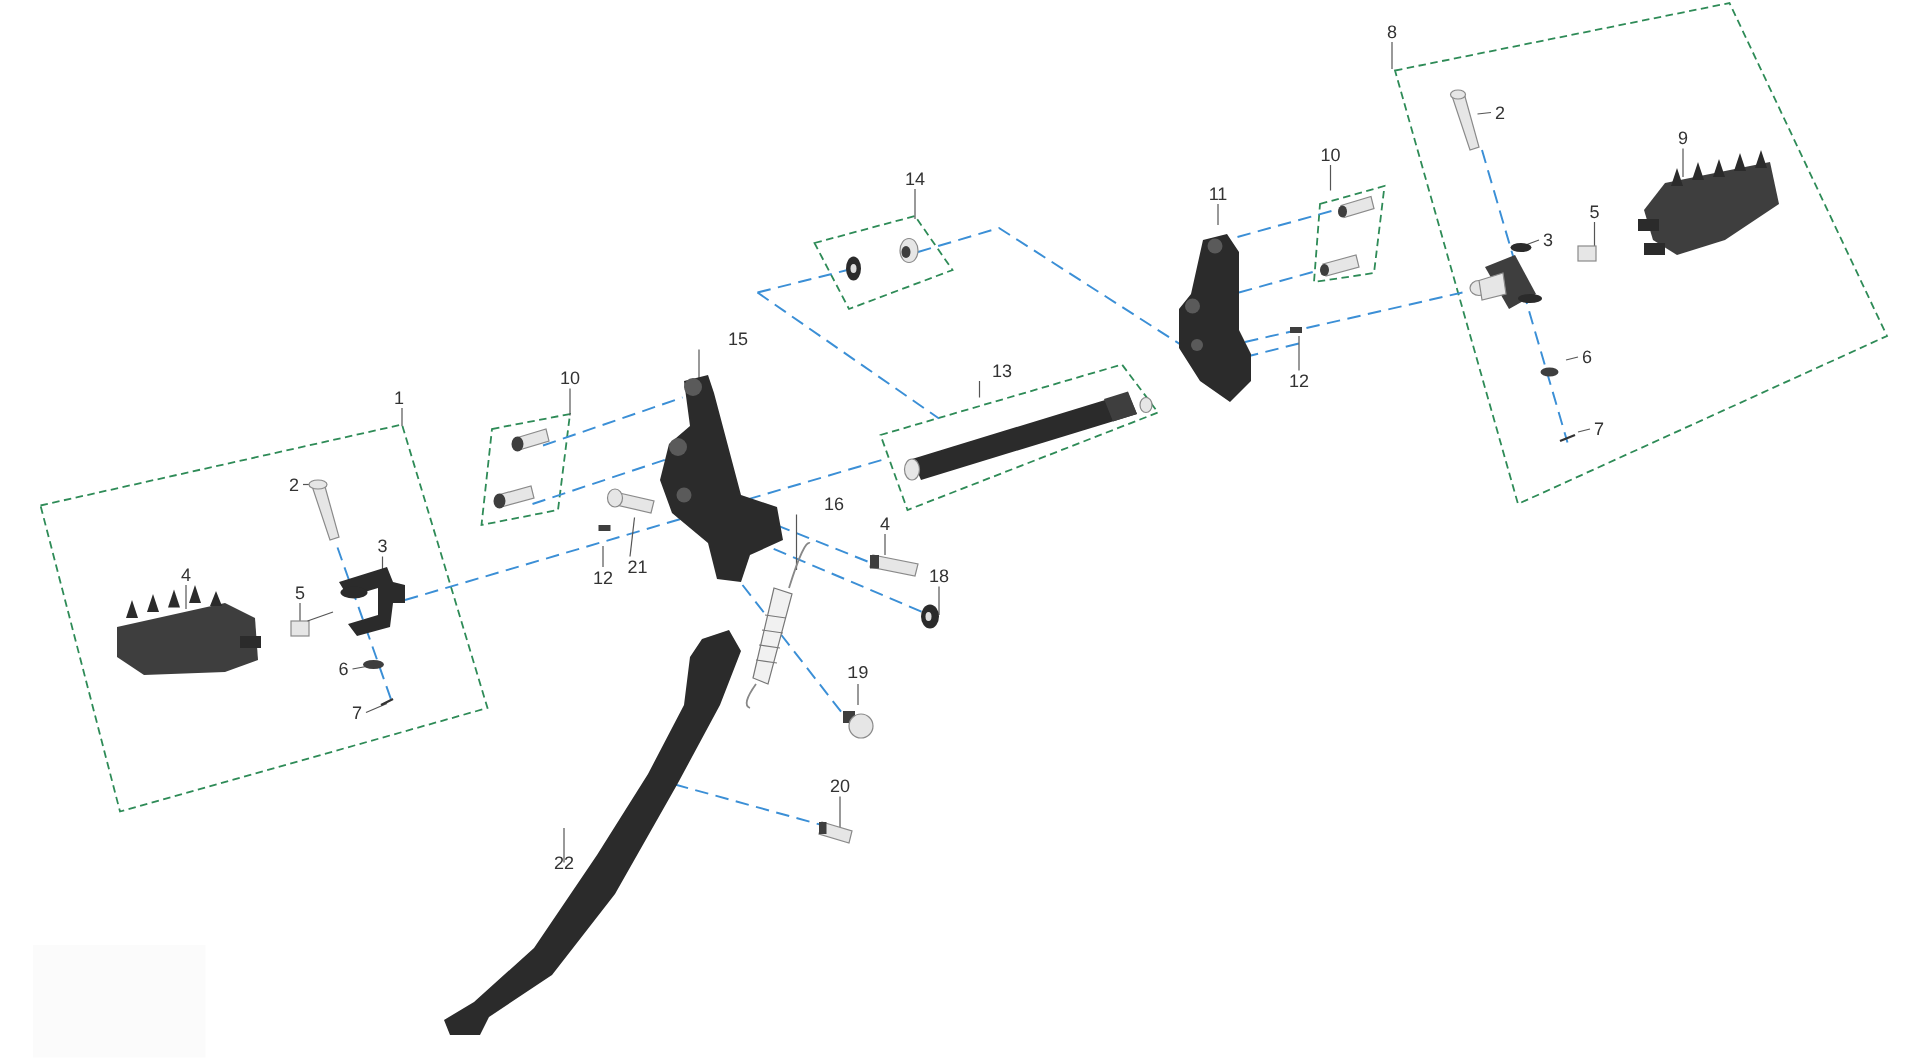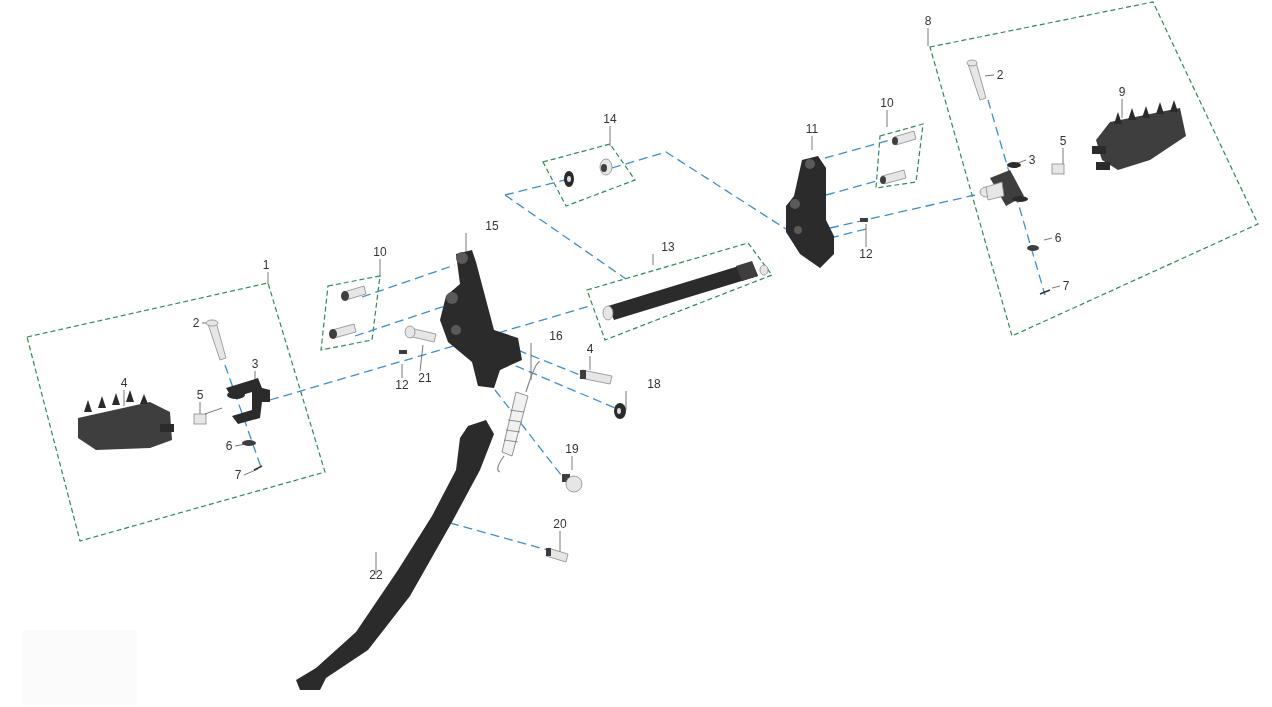--- a/index.html
+++ b/index.html
@@ -240,20 +240,20 @@
   <div class="callout" style="left:380px;top:252px;">10</div>
   <div class="callout" style="left:887px;top:103px;">10</div>
   <div class="callout" style="left:812px;top:129px;text-align:right;">11</div>
   <div class="callout" style="left:402px;top:385px;">12</div>
   <div class="callout" style="left:866px;top:254px;">12</div>
   <div class="callout" style="left:652px;top:247px;margin-left:16px;">13</div>
   <div class="callout" style="left:610px;top:119px;">14</div>
   <div class="callout" style="left:492px;top:226px;">15</div>
   <div class="callout" style="left:556px;top:336px;">16</div>
   <div class="callout" style="left:590px;top:349px;">4</div>
-  <div class="callout" style="left:654px;top:384px;">18</div>
-  <div class="callout" style="left:572px;top:449px;">19</div>
+  <div class="callout" style="left:626px;top:384px;">18</div>
+  <div class="callout" style="left:572px;top:449px;font-family:Liberation Mono, monospace;">19</div>
   <div class="callout" style="left:560px;top:524px;">20</div>
   <div class="callout" style="left:425px;top:378px;">21</div>
   <div class="callout" style="left:376px;top:545px;margin-top:30px;">22</div>
 
   <div class="bg-patch"></div>
 </div>
 
 </body></html>

